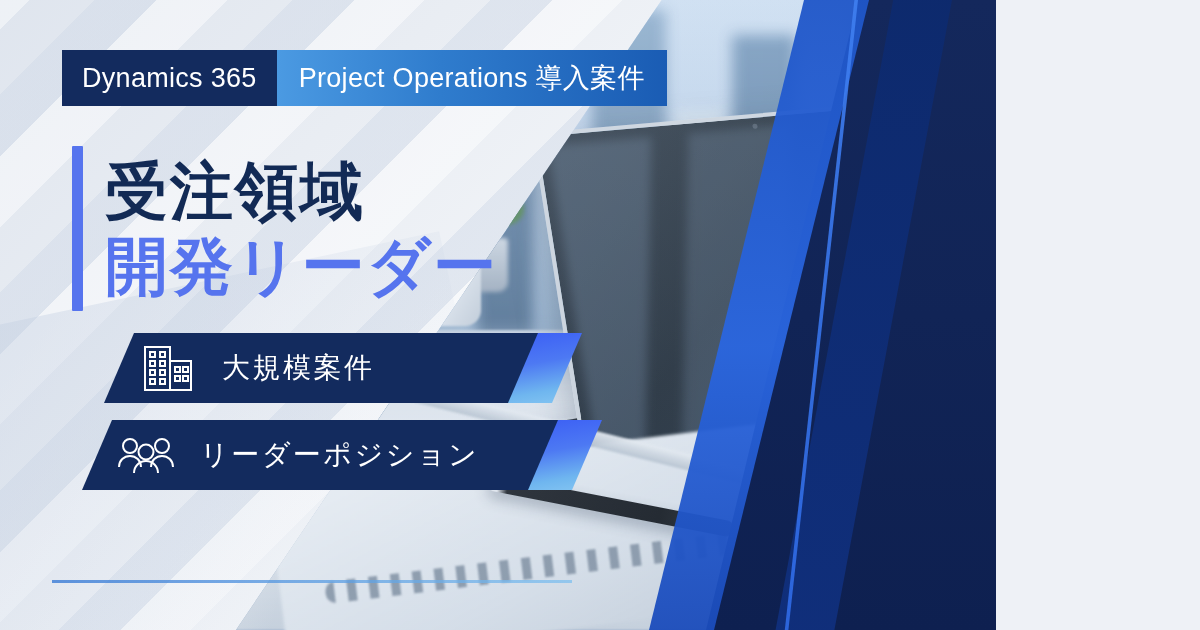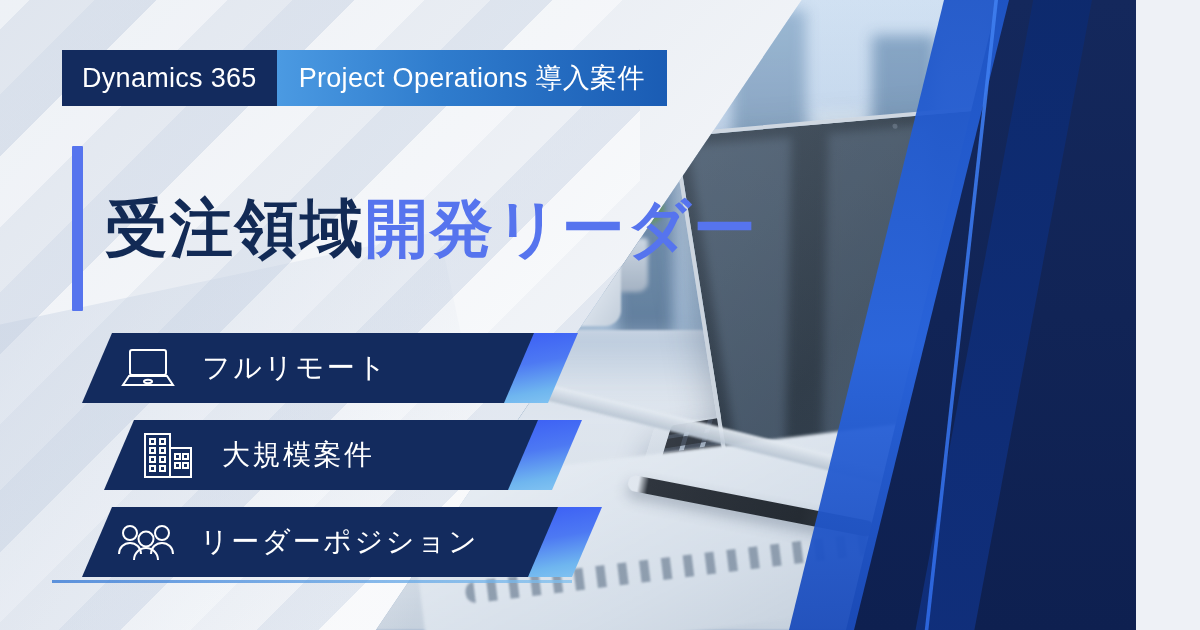--- a/index.html
+++ b/index.html
@@ -1,21 +1,21 @@
 <!DOCTYPE html>
 <html><head>
 <meta charset="utf-8">
 <style>
   html,body{margin:0;padding:0;}
   body{
     width:1200px;height:630px;overflow:hidden;
     font-family:"Liberation Sans","DejaVu Sans",sans-serif;
     background:#eef1f6;
   }
-  .banner{position:relative;width:1136px;height:630px;overflow:hidden;}
+  .banner{position:relative;width:996px;height:630px;overflow:hidden;}
 
   
   .bg-base{
     position:absolute;inset:0;
     background:linear-gradient(135deg,#dfe5ee 0%,#e9edf3 28%,#f4f6f9 58%,#eceff5 100%);
   }
   .bg-stripes{
     position:absolute;left:-260px;top:-160px;width:900px;height:1000px;
     background:repeating-linear-gradient(
        -45deg,
@@ -183,21 +183,21 @@
   }
   .badge-blue{
     background:linear-gradient(90deg,#4b9ae2 0%,#2f7ccd 42%,#1a5cb4 100%);
     color:#ffffff;display:flex;align-items:center;
     padding:12px 22px;font-size:27px;letter-spacing:.3px;white-space:nowrap;
   }
 
   
   .headline{position:absolute;left:72px;top:146px;display:flex;}
   .head-bar{width:11px;height:165px;background:#5674ee;border-radius:1px;flex:0 0 auto;}
-  .head-text{margin-left:22px;display:flex;flex-direction:row;justify-content:center;align-items:center;}
+  .head-text{margin-left:22px;display:flex;flex-direction:column;justify-content:center;}
   .head-l1{
     font-size:63px;font-weight:bold;color:#122a55;line-height:1.18;
     letter-spacing:2px;white-space:nowrap;
   }
   .head-l2{
     font-size:63px;font-weight:bold;color:#5674ee;line-height:1.18;
     letter-spacing:2px;white-space:nowrap;
   }
 
   
@@ -314,34 +314,20 @@
   <div class="headline">
     <div class="head-bar"></div>
     <div class="head-text">
       <div class="head-l1">受注領域</div>
       <div class="head-l2">開発リーダー</div>
     </div>
   </div>
 
   <div class="tags">
 
-    <div class="tag tag-1">
-      <div class="tag-shape"></div>
-      <div class="tag-stripe"></div>
-      <div class="tag-inner">
-        <span class="tag-icon">
-          <svg width="54" height="42" viewBox="0 0 54 42" fill="none" stroke="#ffffff" stroke-width="2">
-            <rect x="9" y="3" width="36" height="25" rx="2"></rect>
-            <path d="M8 29 L2 38 H52 L46 29 Z"></path>
-            <ellipse cx="27" cy="34.5" rx="4" ry="1.8"></ellipse>
-          </svg>
-        </span>
-        <span class="tag-label">フルリモート</span>
-      </div>
-    </div>
 
     <div class="tag tag-3">
       <div class="tag-shape"></div>
       <div class="tag-stripe"></div>
       <div class="tag-inner">
         <span class="tag-icon">
           <svg width="56" height="48" viewBox="0 0 56 48" fill="none" stroke="#ffffff" stroke-width="2">
             <rect x="5" y="3" width="25" height="43"></rect>
             <rect x="30" y="17" width="21" height="29"></rect>
             <rect x="10" y="8" width="5" height="5"></rect>

